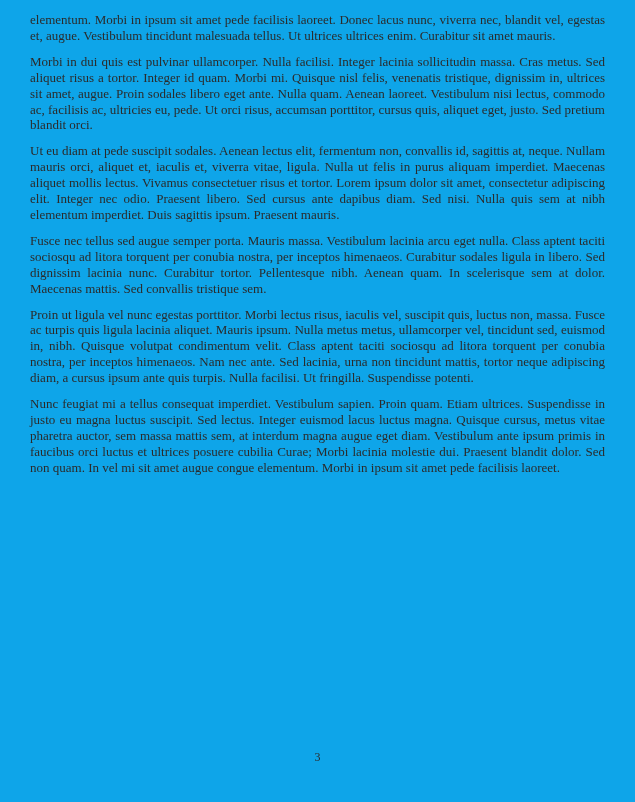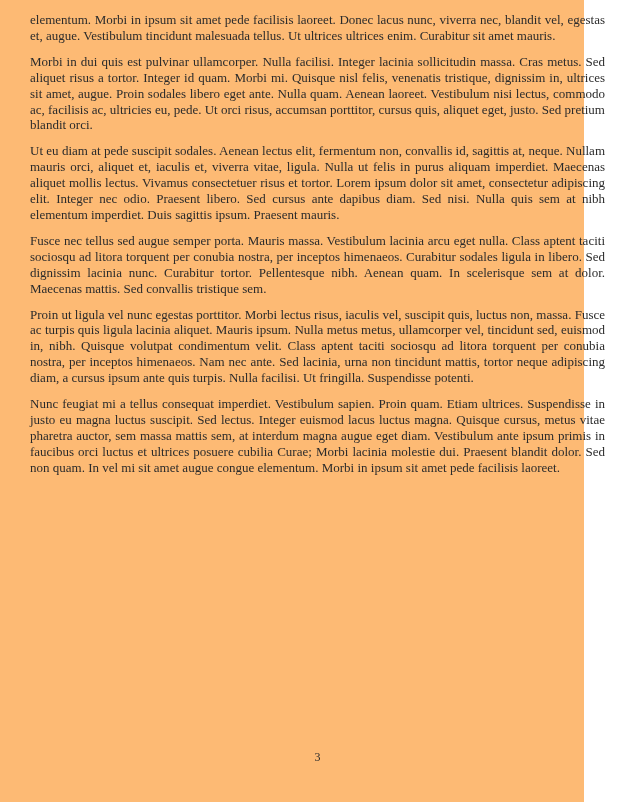--- a/index.html
+++ b/index.html
@@ -11,23 +11,23 @@
     width: 635px;
     height: 802px;
     position: relative;
     overflow: hidden;
     font-family: "Liberation Serif", serif;
   }
   .page {
     position: absolute;
     top: 0;
     left: 0;
-    width: 584px;
+    width: 635px;
     height: 802px;
-    background: #fdba74;
+    background: #0ea5e9;
   }
   .text-block {
     position: absolute;
     top: 12px;
     left: 30px;
     width: 575px;
   }
   .text-block p {
     margin: 0 0 10px 0;
     font-size: 13px;

